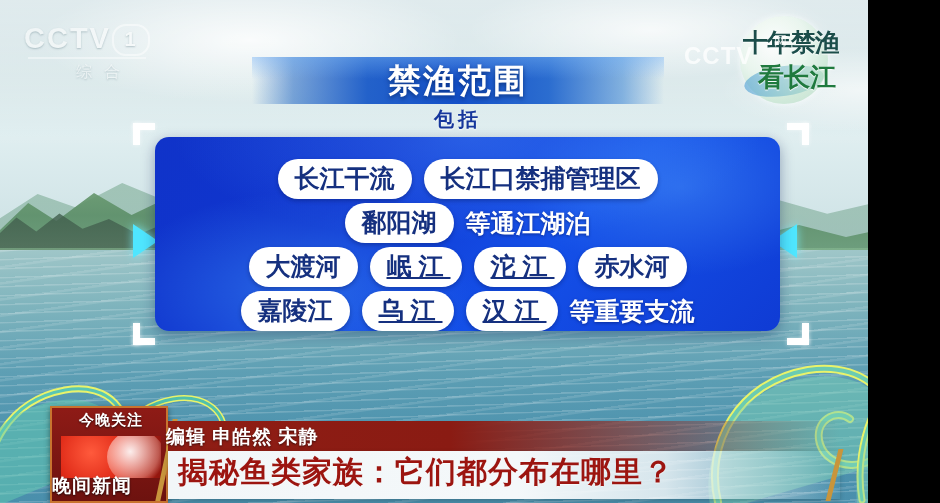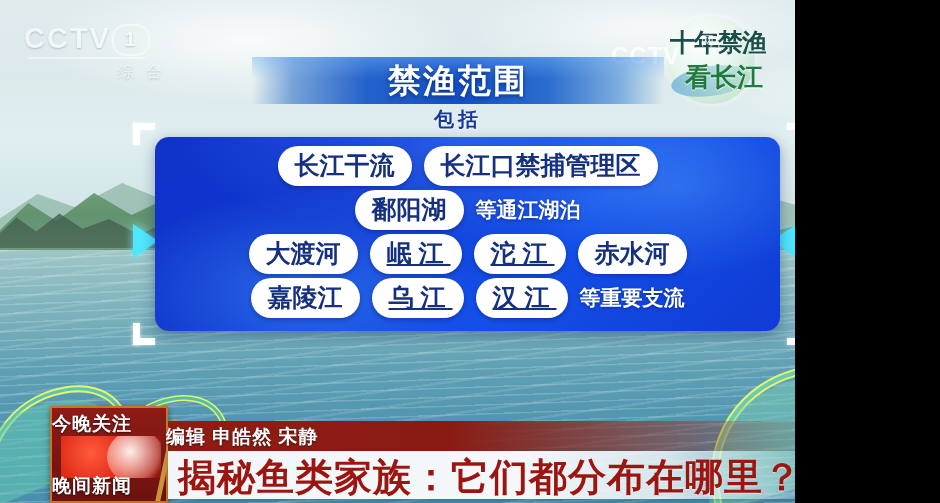--- a/index.html
+++ b/index.html
@@ -1,19 +1,19 @@
 <!DOCTYPE html>
 <html><head>
 <meta charset="utf-8">
 <style>
   html,body{margin:0;padding:0;background:#000;}
   body{font-family:"Liberation Sans","DejaVu Sans",sans-serif;}
 
   #screen{
-    position:relative;width:795px;height:503px;overflow:hidden;
+    position:relative;width:868px;height:503px;overflow:hidden;
     background:#cfe2e6;
   }
 
   
   .bg-sky{
     position:absolute;left:0;top:0;width:940px;height:230px;
     background:
       radial-gradient(ellipse 300px 90px at 250px 40px, rgba(255,255,255,.85), rgba(255,255,255,0) 70%),
       radial-gradient(ellipse 260px 70px at 650px 30px, rgba(255,255,255,.75), rgba(255,255,255,0) 70%),
       radial-gradient(ellipse 200px 60px at 860px 90px, rgba(255,255,255,.6), rgba(255,255,255,0) 70%),
@@ -72,21 +72,21 @@
     font-size:29px;font-weight:bold;color:#ffffff;letter-spacing:2px;
     text-shadow:0 1px 2px rgba(90,120,130,.7);font-family:"Liberation Sans",sans-serif;
   }
   .cctv-one{
     display:inline-block;border:2px solid rgba(255,255,255,.9);border-radius:14px;
     width:34px;height:28px;line-height:26px;text-align:center;font-size:20px;
     vertical-align:2px;margin-left:1px;
   }
   .cctv-sub{
     margin-top:3px;font-size:16px;color:rgba(255,255,255,.85);letter-spacing:12px;
-    text-align:right;text-shadow:0 1px 2px rgba(90,120,130,.6);padding-left:10px;
+    text-align:center;text-shadow:0 1px 2px rgba(90,120,130,.6);padding-left:10px;
   }
   .cctv-rule{
     width:118px;height:2px;background:rgba(255,255,255,.75);margin:1px 0 2px 4px;
   }
 
   
   .wm{
     position:absolute;right:18px;top:14px;width:118px;height:92px;
   }
   .wm-disc{
@@ -156,34 +156,34 @@
   }
   .panel-glow{
     position:absolute;left:-40px;bottom:-60px;width:360px;height:200px;
     background:radial-gradient(ellipse at center, rgba(70,160,255,.45), rgba(70,160,255,0) 70%);
   }
   .panel-glow2{
     position:absolute;right:-60px;top:-40px;width:320px;height:180px;
     background:radial-gradient(ellipse at center, rgba(90,170,255,.35), rgba(90,170,255,0) 70%);
   }
 
-  .rows{position:absolute;left:0;top:0;width:625px;height:194px;padding-top:7px;box-sizing:border-box;}
+  .rows{position:absolute;left:0;top:0;width:625px;height:194px;padding-top:20px;box-sizing:border-box;}
   .row{
     display:flex;align-items:center;justify-content:center;
     height:44px;gap:12px;
   }
   .pill{
     background:#ffffff;border-radius:22px;
     color:#15307f;font-weight:bold;font-size:25px;
     padding:2px 17px 4px 17px;line-height:34px;white-space:nowrap;
     box-shadow:0 2px 4px rgba(0,10,60,.3);
   }
   .pill.wide{letter-spacing:7px;padding-right:11px;text-decoration:underline;}
   .tail{
-    color:#ffffff;font-weight:bold;font-size:21px;white-space:nowrap;
+    color:#ffffff;font-weight:bold;font-size:25px;white-space:nowrap;
     text-shadow:0 1px 3px rgba(0,20,90,.55);
   }
 
   
   .bracket{position:absolute;width:22px;height:22px;}
   .bracket i{position:absolute;background:#ffffff;box-shadow:0 0 4px rgba(255,255,255,.6);}
   .bk-tl{left:133px;top:123px;}
   .bk-tl .h{left:0;top:0;width:22px;height:7px;}
   .bk-tl .v{left:0;top:0;width:7px;height:22px;}
   .bk-tr{left:787px;top:123px;}
@@ -210,22 +210,22 @@
   }
 
   
   .badge{
     position:absolute;left:50px;top:406px;width:118px;height:97px;
     background:linear-gradient(180deg,#8e1b16,#6d120f);
     border:2px solid #c8742f;box-sizing:border-box;
     box-shadow:0 2px 6px rgba(0,0,0,.45);
   }
   .badge-top{
-    position:absolute;left:0;top:3px;width:118px;text-align:left;
-    font-size:19px;font-weight:bold;color:#ffffff;letter-spacing:1px;
+    position:absolute;left:0;top:3px;width:118px;text-align:center;
+    font-size:15px;font-weight:bold;color:#ffffff;letter-spacing:1px;
     text-shadow:0 1px 2px rgba(0,0,0,.7);
   }
   .badge-globe{
     position:absolute;left:9px;top:28px;width:100px;height:42px;
     background:
       radial-gradient(circle at 30% 40%, #ff5a3c 0%, #e02b18 45%, #8d150e 100%);
     overflow:hidden;
   }
   .badge-globe:after{
     content:"";position:absolute;left:46px;top:-6px;width:58px;height:54px;border-radius:50%;
@@ -244,21 +244,21 @@
   .editor-text{
     position:absolute;left:166px;top:424px;font-size:19px;font-weight:bold;
     color:#ffffff;letter-spacing:1px;text-shadow:0 1px 2px rgba(0,0,0,.6);
   }
   .headline-bar{
     position:absolute;left:168px;top:451px;width:672px;height:48px;
     background:linear-gradient(90deg,#f2f6f8 0%,#f4f8fa 52%,rgba(244,248,250,.82) 74%,rgba(244,248,250,.35) 90%,rgba(244,248,250,0) 100%);
     box-shadow:0 2px 5px rgba(0,0,0,.2);
   }
   .headline-text{
-    position:absolute;left:178px;top:452px;font-size:38px;font-weight:bold;
+    position:absolute;left:178px;top:452px;font-size:30px;font-weight:bold;
     color:#9c1510;letter-spacing:1px;white-space:nowrap;
     text-shadow:0 1px 1px rgba(255,255,255,.6);
   }
   .headline-slash{
     position:absolute;left:832px;top:449px;width:5px;height:52px;
     background:#c8953c;transform:skewX(-14deg);
   }
   .badge-slash{
     position:absolute;left:164px;top:419px;width:5px;height:82px;
     background:#c8953c;transform:skewX(-12deg);

